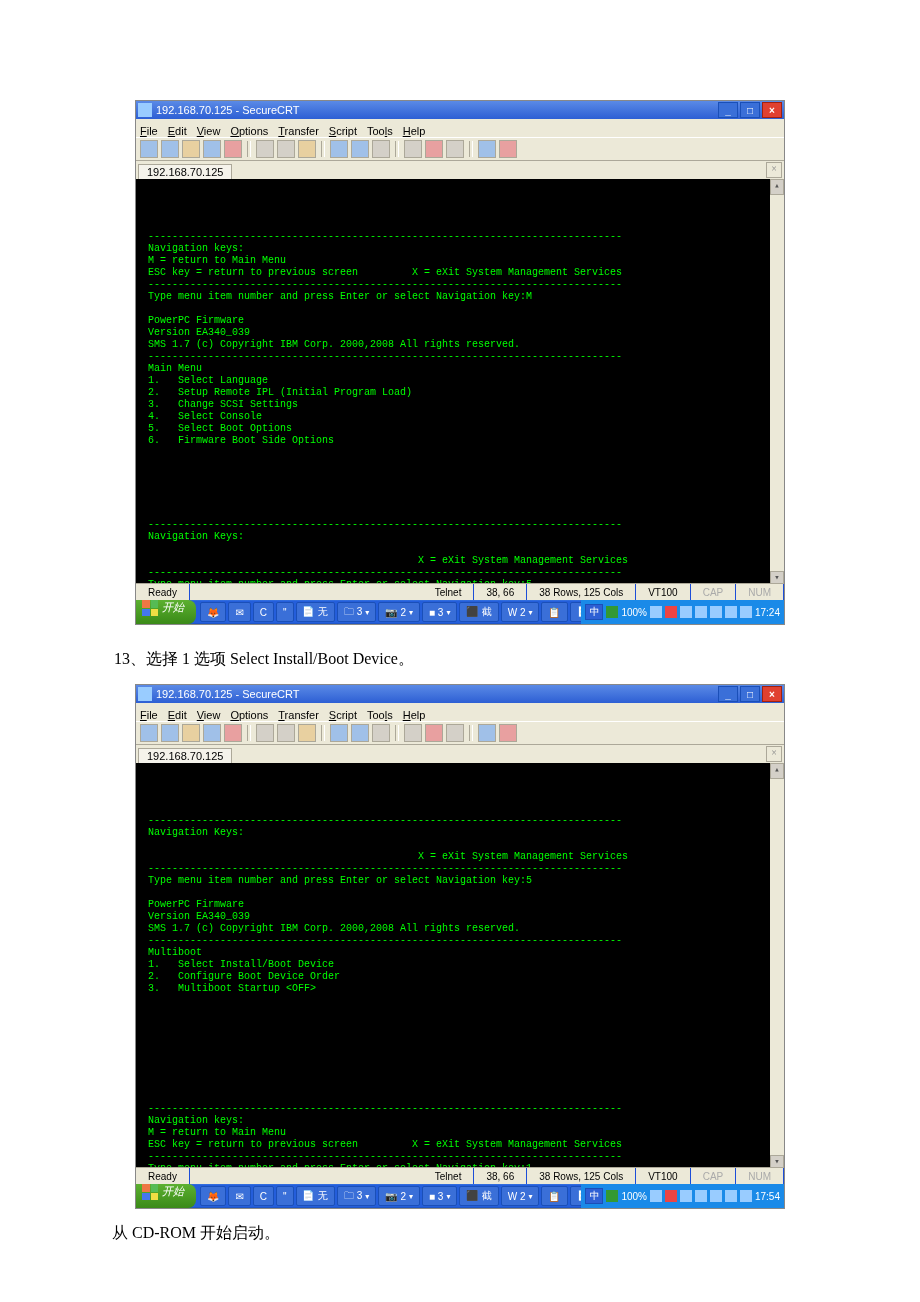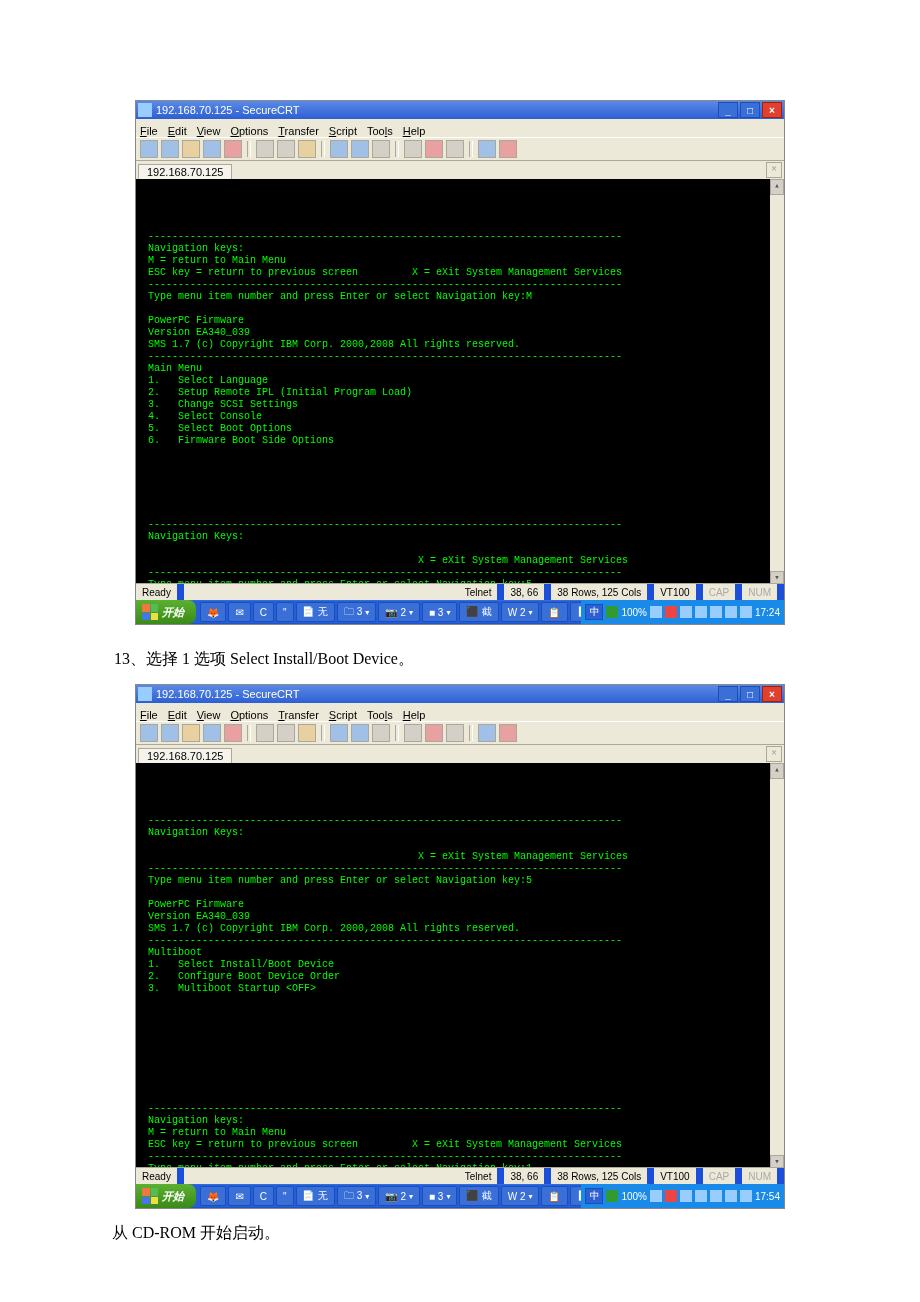--- a/index.html
+++ b/index.html
@@ -22,24 +22,24 @@
 .tbtn.y{background:#e8d0a0}
 .tsep{width:2px;height:16px;border-left:1px solid #aca899;border-right:1px solid #fff;margin:0 2px}
 .tabbar{background:#ece9d8;height:18px;display:flex;align-items:center;padding:0 2px;border-top:1px solid #aca899}
 .tab{background:#f5f3eb;border:1px solid #aca899;border-bottom:none;padding:1px 8px;font-size:11px;font-family:Tahoma,sans-serif;position:relative;top:1px}
 .tabx{margin-left:auto;width:14px;height:14px;background:#ece9d8;border:1px solid #aca899;font-size:10px;text-align:center;line-height:12px;color:#888}
 .term{background:#000;color:#00ff00;font-family:"Courier New",monospace;font-size:10px;line-height:12px;padding:4px 6px;white-space:pre;overflow:hidden;position:relative;height:396px}
 .vscroll{position:absolute;right:0;top:0;width:14px;height:100%;background:#ece9d8}
 .vscroll .arr{height:14px;background:#d4d0c8;border:1px solid #aca899;font-size:9px;text-align:center;line-height:12px;color:#555}
 .vscroll .track{background:#ece9d8}
 .status{background:#ece9d8;height:16px;display:flex;align-items:center;font-family:Tahoma,sans-serif;font-size:10px;color:#000;border-top:1px solid #aca899}
-.status .cell{border-right:7px solid #1d4ed8;padding:0 6px;height:100%;display:flex;align-items:center}
+.status .cell{border-right:1px solid #1d4ed8;padding:0 12px;height:100%;display:flex;align-items:center}
 .status .spc{flex:1}
 .taskbar{height:24px;background:linear-gradient(#3b77e0,#245edb 5%,#245edb 95%,#1a4fb8);display:flex;align-items:center;font-family:Tahoma,sans-serif;font-size:11px;color:#fff}
-.start{background:linear-gradient(#5cb030,#3a8a18);height:100%;padding:0 12px 0 6px;display:flex;align-items:center;font-weight:bold;font-style:italic;border-radius:0 8px 8px 0}
+.start{background:linear-gradient(#5cb030,#3a8a18);height:100%;padding:0 12px 0 6px;display:flex;font-weight:normal;font-style:italic;border-radius:0 8px 8px 0}
 .start .wlogo{width:16px;height:16px;margin-right:4px;display:grid;grid-template:1fr 1fr/1fr 1fr;gap:1px}
 .start .wlogo i{display:block}
 .start .wlogo i:nth-child(1){background:#e74}
 .start .wlogo i:nth-child(2){background:#5b5}
 .start .wlogo i:nth-child(3){background:#47e}
 .start .wlogo i:nth-child(4){background:#ed4}
 .tasks{display:flex;gap:2px;padding:0 4px;height:100%;align-items:center;flex:1;overflow:hidden}
 .task{height:18px;padding:0 6px;display:flex;align-items:center;background:#3a6fd8;border:1px solid #1a4fb8;border-radius:2px;font-size:10px;gap:3px;white-space:nowrap}
 .task .dd{font-size:8px}
 .task.g{background:#3a6fd8}

